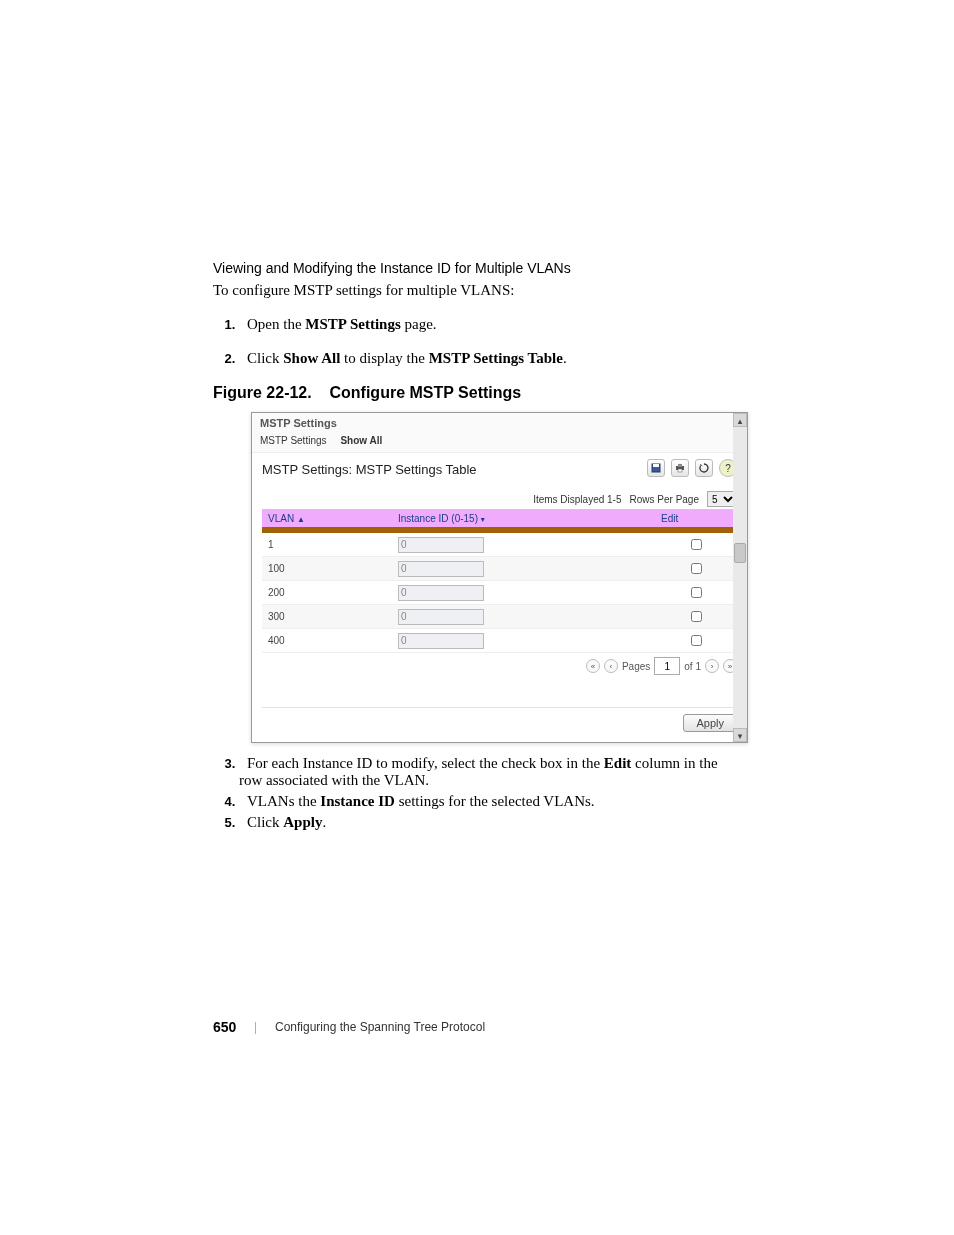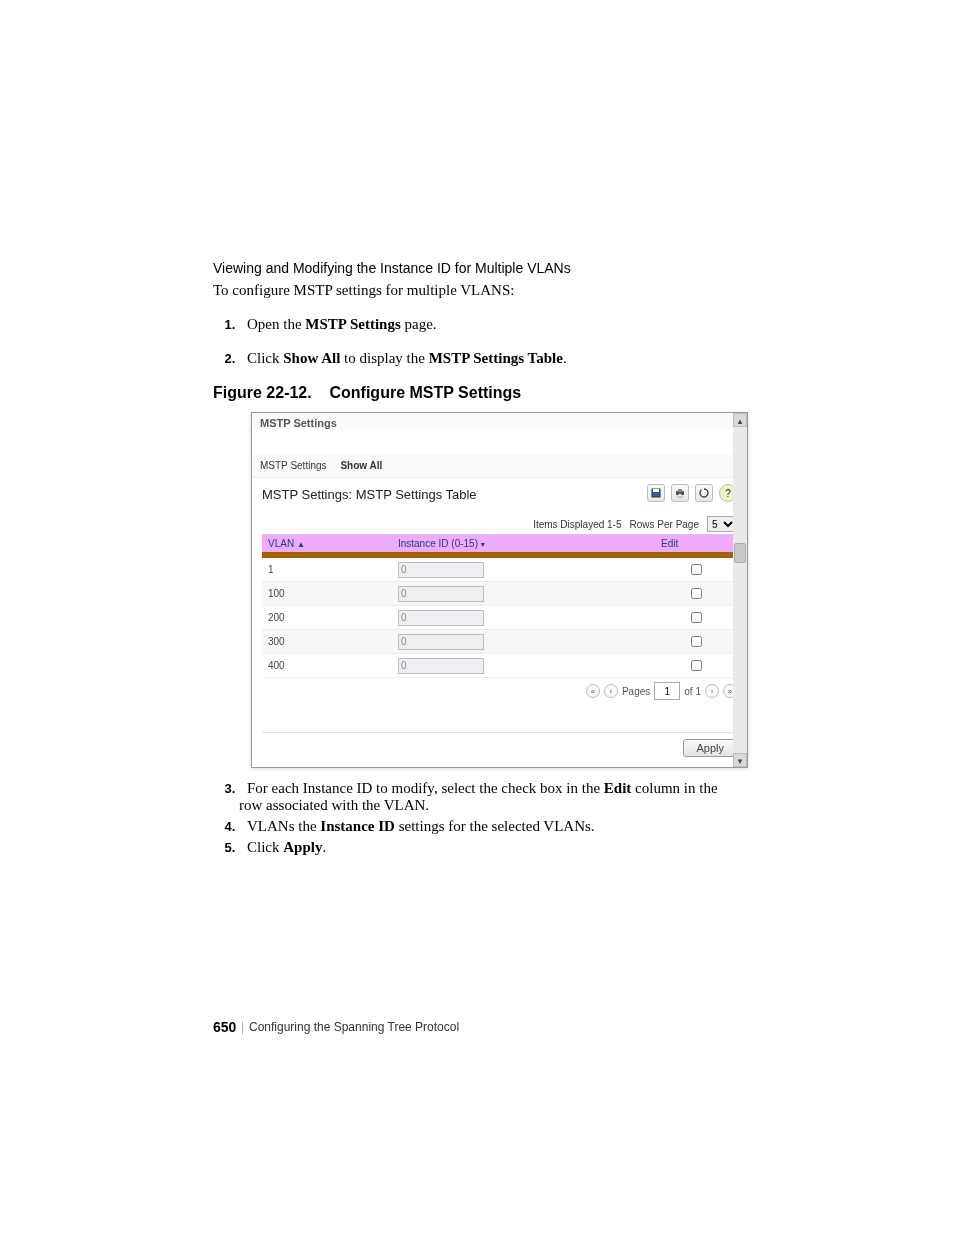--- a/index.html
+++ b/index.html
@@ -66,21 +66,20 @@
   .ss-tabs-top {
     padding: 4px 8px 0 8px;
     background: #fafafa;
     font-weight: bold;
     color: #555;
   }
   .ss-breadcrumb {
     padding: 6px 8px 6px 8px;
     background: #fafafa;
     font-size: 10px;
-    margin-top: 25px;
   }
   .ss-breadcrumb .bc-active { font-weight: bold; }
   .ss-header {
     display: flex;
     justify-content: space-between;
     align-items: flex-end;
     padding: 6px 10px;
     background: #fff;
     border-top: 1px solid #eee;
   }
@@ -190,21 +189,21 @@
     font-size: 15px;
     margin-left: 8px;
   }
   .footer {
     position: absolute;
     bottom: 200px;
     left: 213px;
     font-size: 13px;
     display: flex;
     align-items: center;
-    gap: 5px;
+    gap: 18px;
   }
   .footer .pg {
     font-family: Helvetica, Arial, sans-serif;
     font-weight: bold;
     font-size: 14px;
   }
   .footer .div { color: #888; }
   .footer .chap {
     font-family: Helvetica, Arial, sans-serif;
     font-weight: normal;

